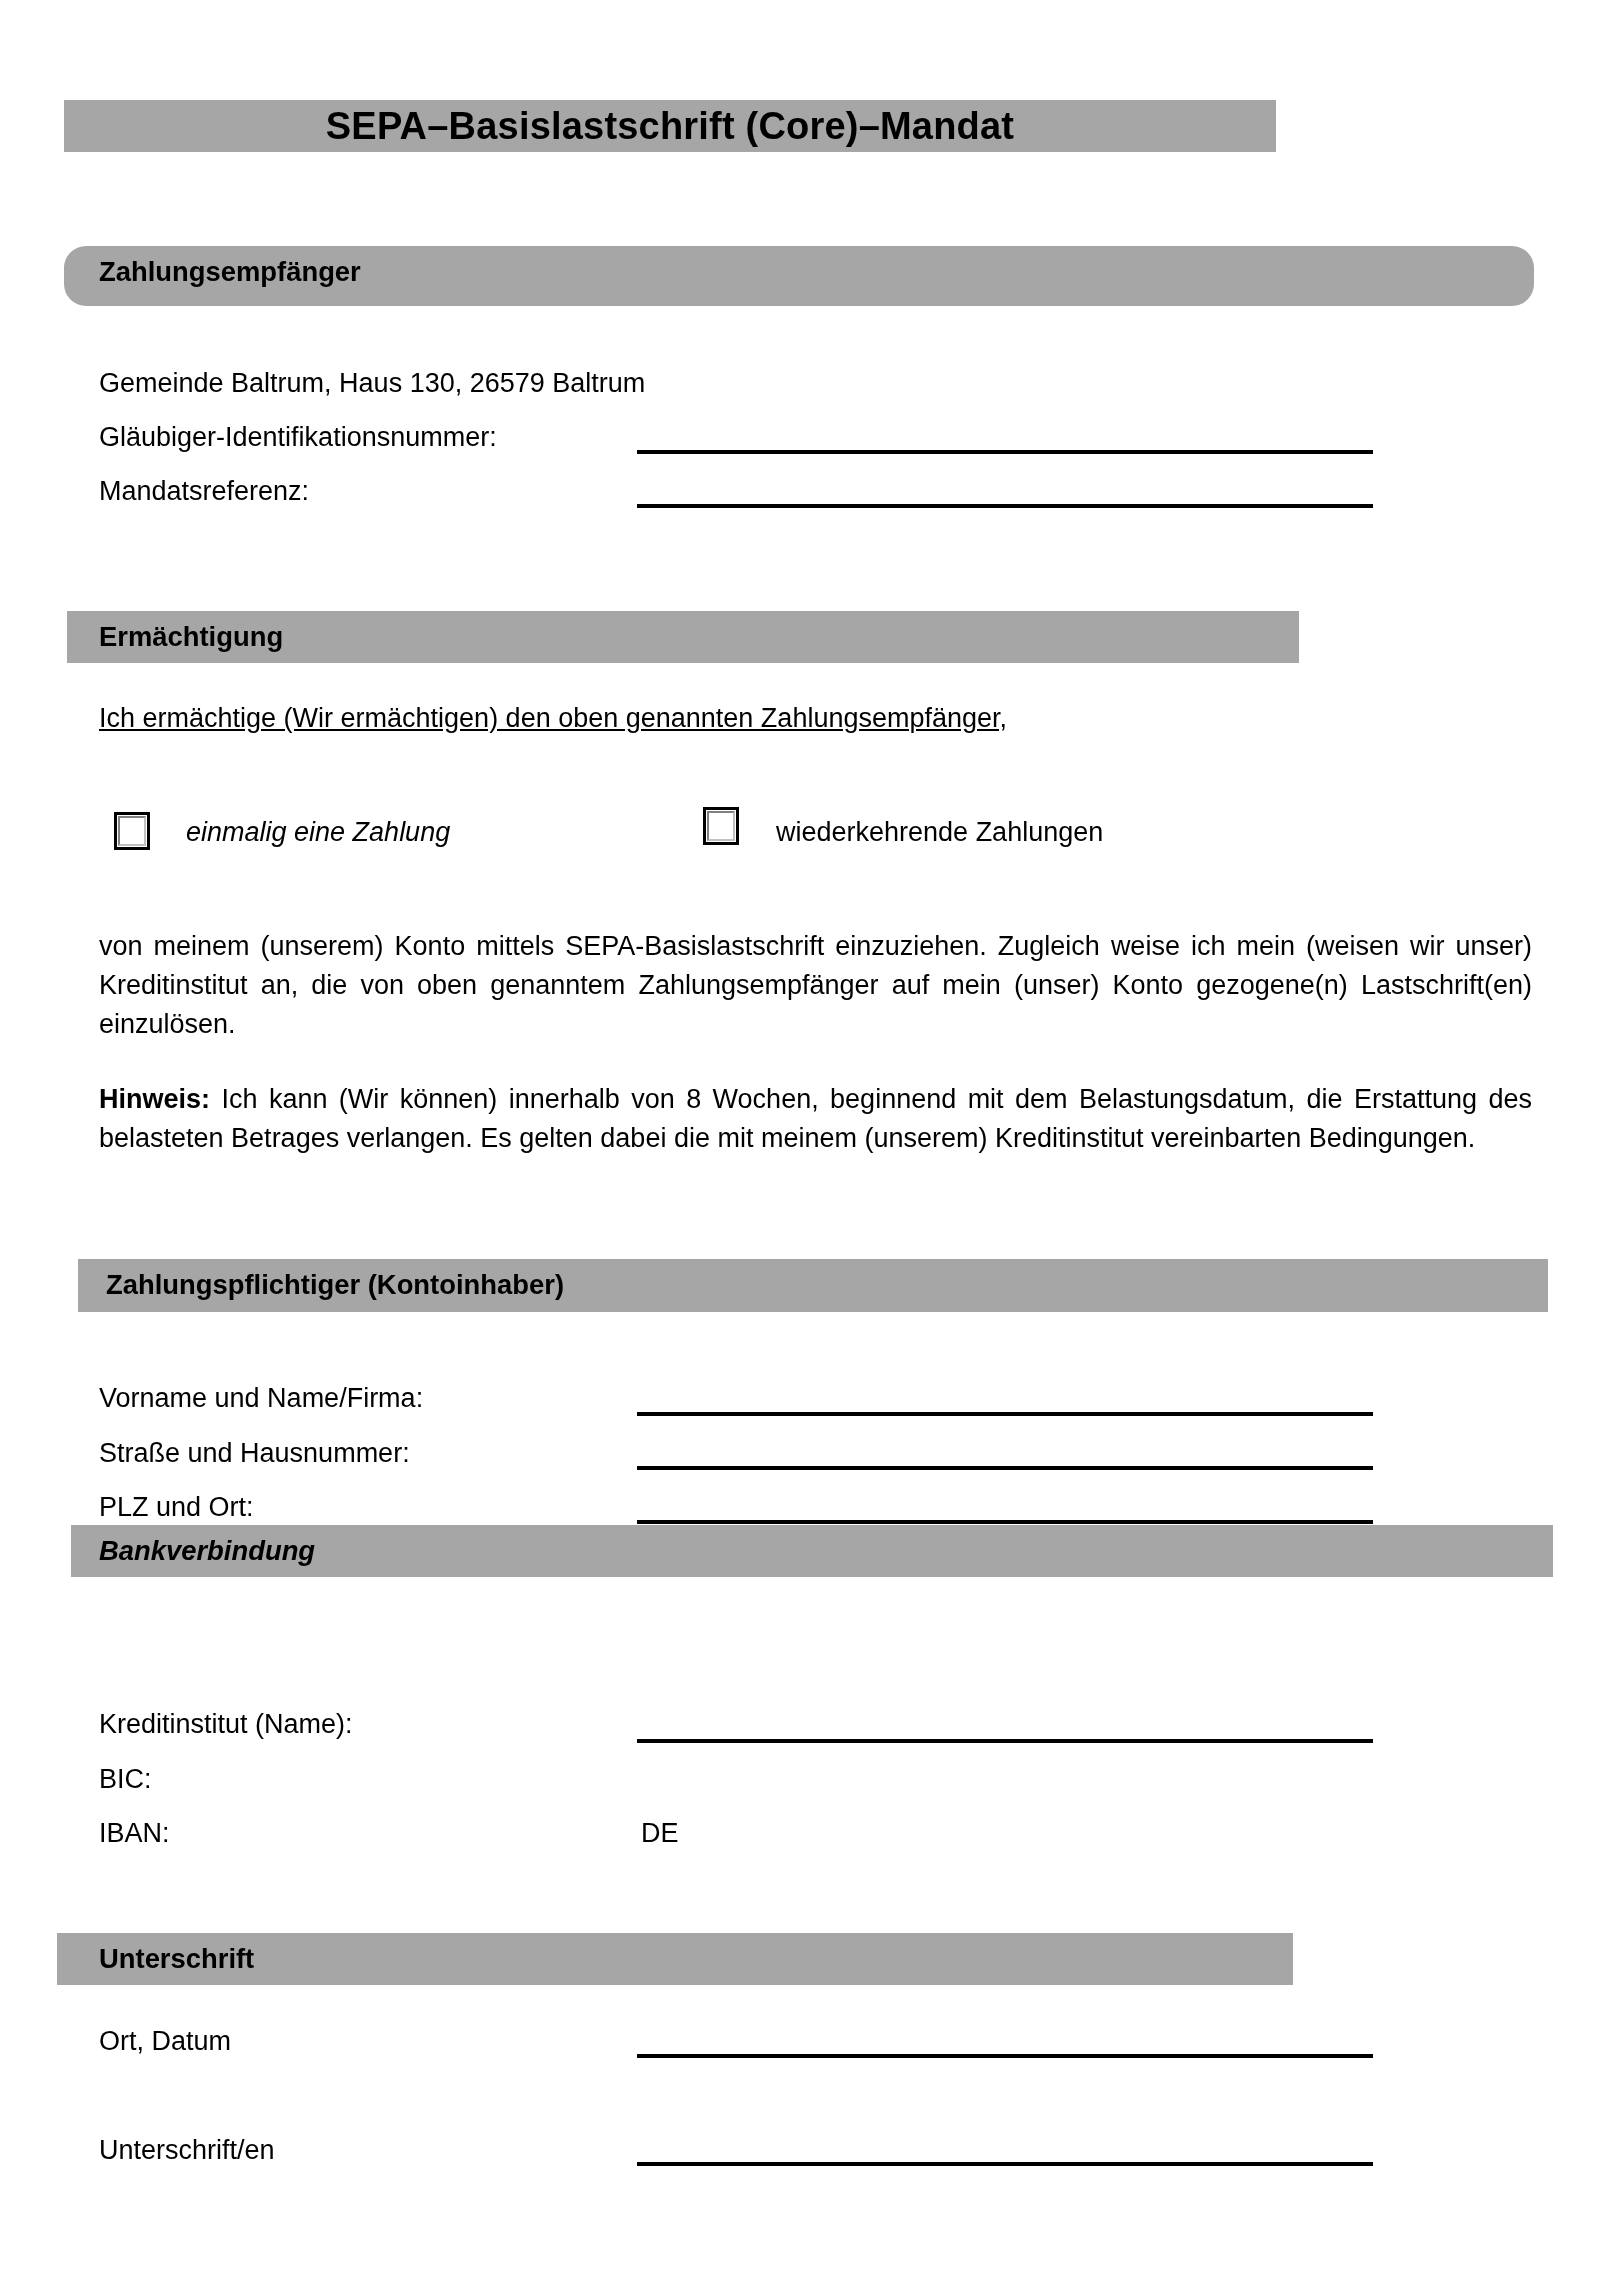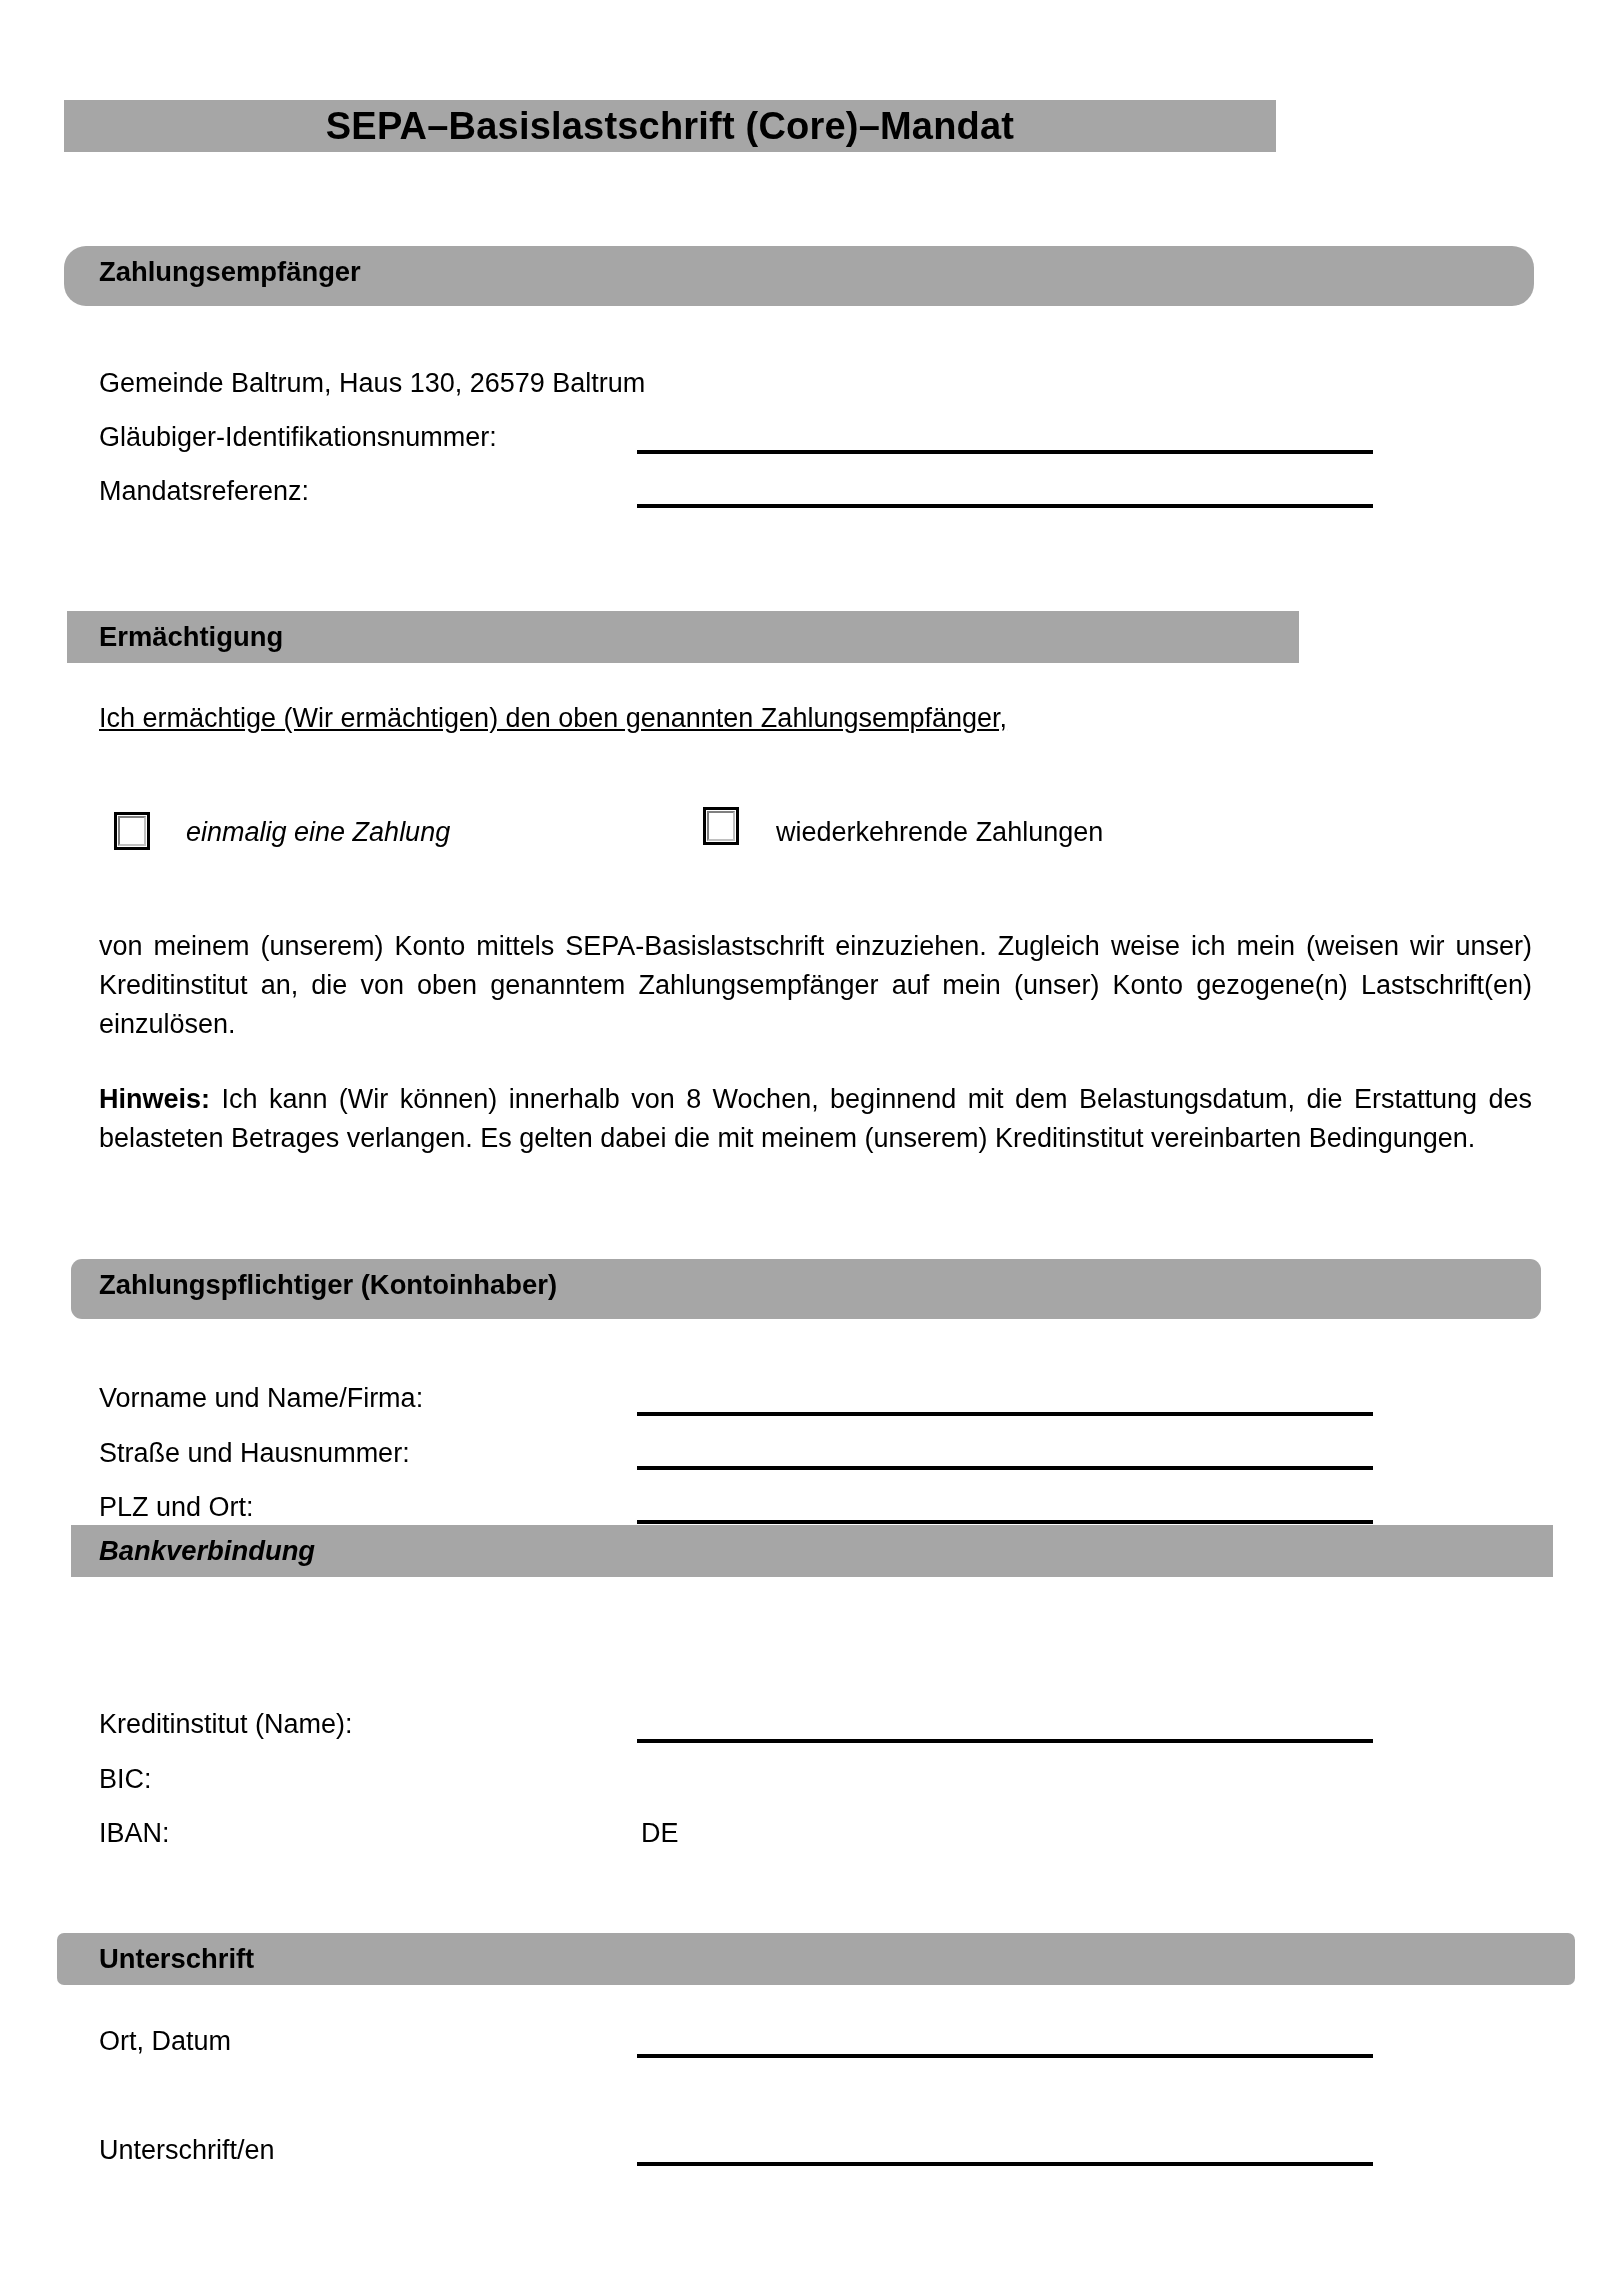--- a/index.html
+++ b/index.html
@@ -42,39 +42,39 @@
 <div class="txt" style="left:99px; top:703px;text-decoration:underline;">Ich ermächtige (Wir ermächtigen) den oben genannten Zahlungsempfänger,</div>
 
 <div class="cb" style="left:114px; top:812px;"></div>
 <div class="txt" style="left:186px; top:817px;font-style:italic;">einmalig eine Zahlung</div>
 <div class="cb" style="left:703px; top:807px;"></div>
 <div class="txt" style="left:776px; top:817px;">wiederkehrende Zahlungen</div>
 
 <div class="para" style="top:927px;">von meinem (unserem) Konto mittels SEPA-Basislastschrift einzuziehen. Zugleich weise ich mein (weisen wir unser) Kreditinstitut an, die von oben genanntem Zahlungsempfänger auf mein (unser) Konto gezogene(n) Lastschrift(en) einzulösen.</div>
 <div class="para" style="top:1080px;"><b>Hinweis:</b><span> Ich kann (Wir können) innerhalb von 8 Wochen, beginnend mit dem Belastungsdatum, die Erstattung des belasteten Betrages verlangen. Es gelten dabei die mit meinem (unserem) Kreditinstitut vereinbarten Bedingungen.</span></div>
 
-<div class="bar" style="left:71px; top:1259px; width:1470px; height:60px;border-radius:11px;">
+<div class="bar" style="left:78px; top:1259px; width:1470px; height:53px;">
   <div class="heading" style="left:28px;">Zahlungspflichtiger (Kontoinhaber)</div>
 </div>
 <div class="txt" style="left:99px; top:1383px;">Vorname und Name/Firma:</div>
 <div class="line" style="top:1412px;"></div>
 <div class="txt" style="left:99px; top:1438px;">Straße und Hausnummer:</div>
 <div class="line" style="top:1466px;"></div>
 <div class="txt" style="left:99px; top:1492px;">PLZ und Ort:</div>
 <div class="line" style="top:1520px;"></div>
 
 <div class="bar" style="left:71px; top:1525px; width:1482px; height:52px;font-style:italic;">
   <div class="heading" style="left:28px;">Bankverbindung</div>
 </div>
 <div class="txt" style="left:99px; top:1709px;">Kreditinstitut (Name):</div>
 <div class="line" style="top:1739px;"></div>
 <div class="txt" style="left:99px; top:1764px;">BIC:</div>
 <div class="txt" style="left:99px; top:1818px;">IBAN:</div>
 <div class="txt" style="left:641px; top:1818px;">DE</div>
 
-<div class="bar" style="left:57px; top:1933px; width:1518px; height:52px;border-radius:7px;">
+<div class="bar" style="left:57px; top:1933px; width:1236px; height:52px;">
   <div class="heading" style="left:42px;">Unterschrift</div>
 </div>
 <div class="txt" style="left:99px; top:2026px;">Ort, Datum</div>
 <div class="line" style="top:2054px;"></div>
 <div class="txt" style="left:99px; top:2135px;">Unterschrift/en</div>
 <div class="line" style="top:2162px;"></div>
 
 
 </body></html>

